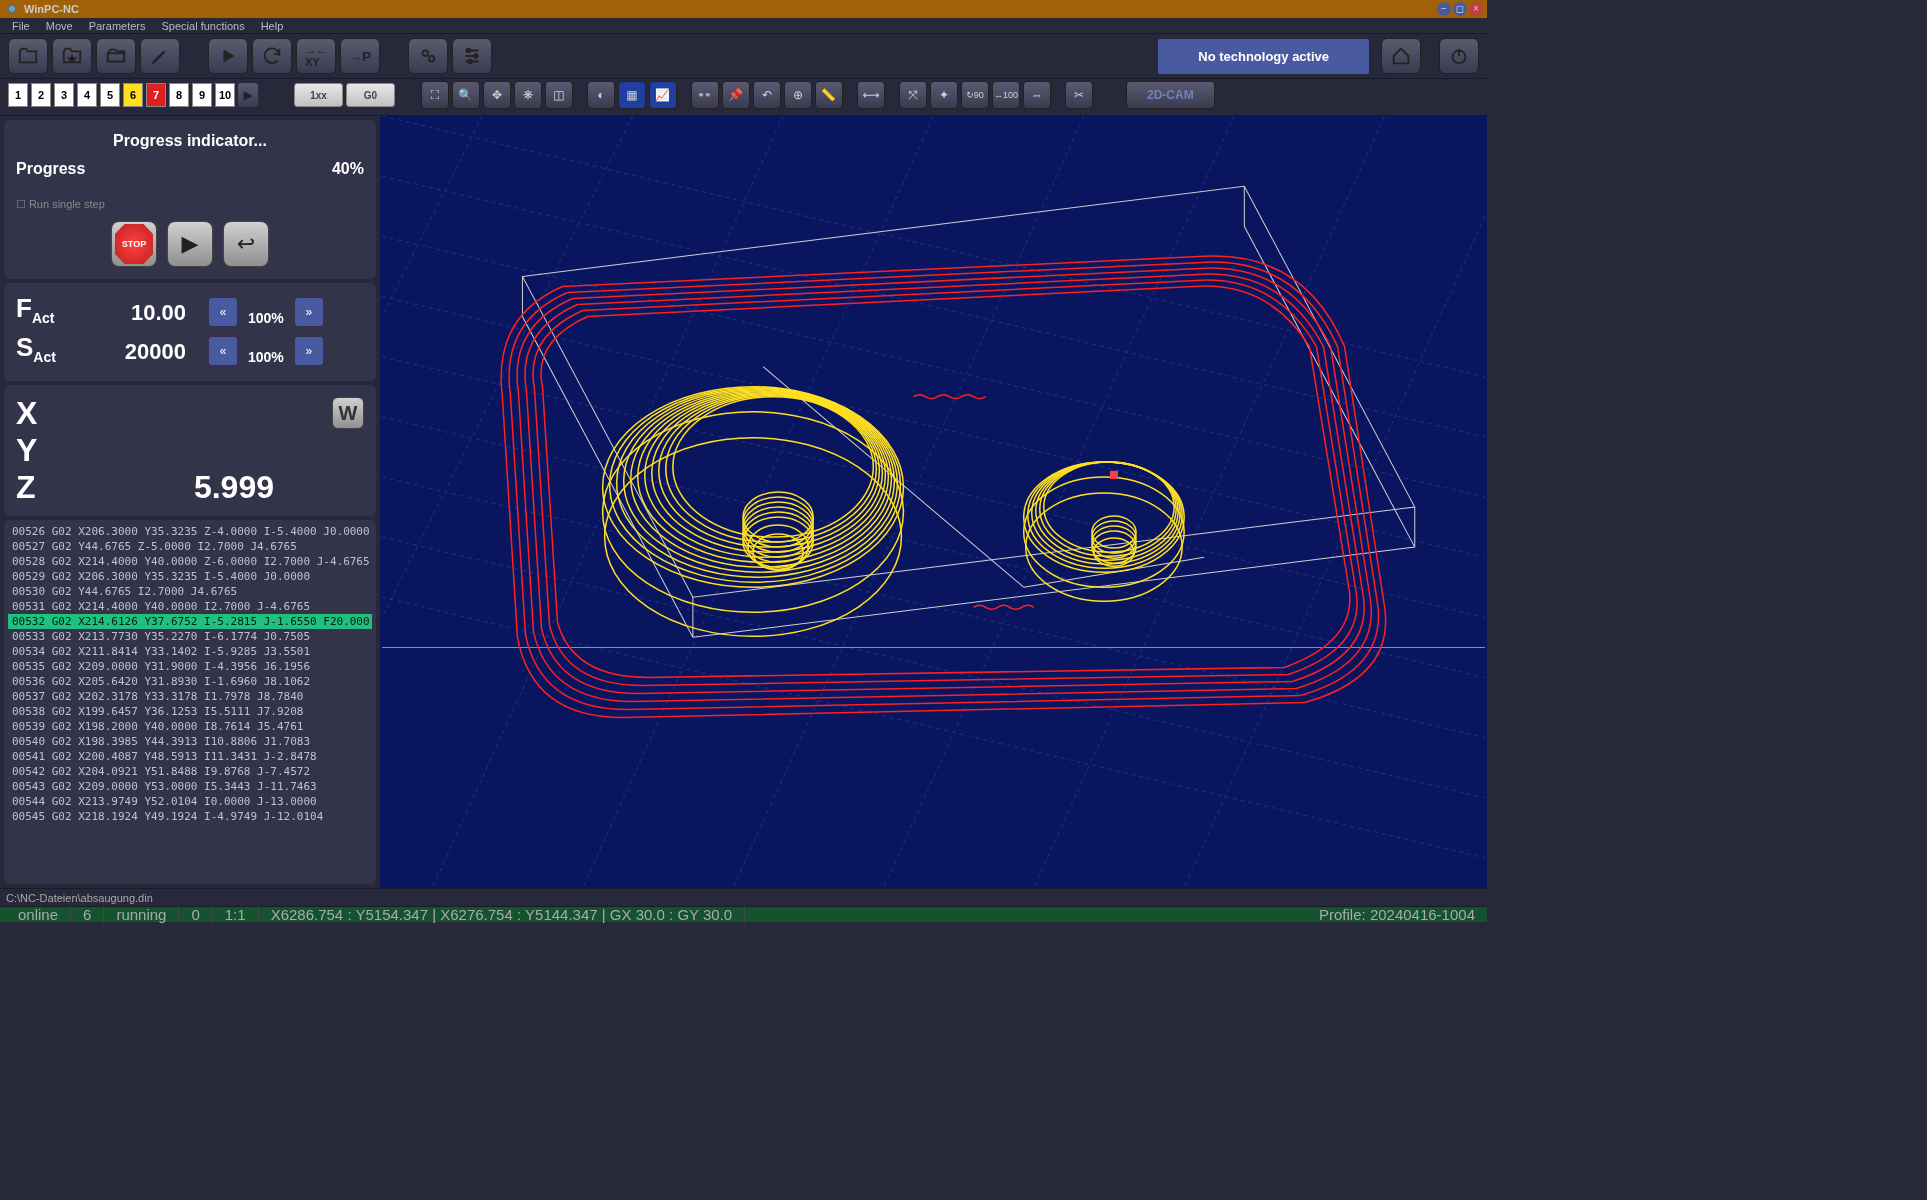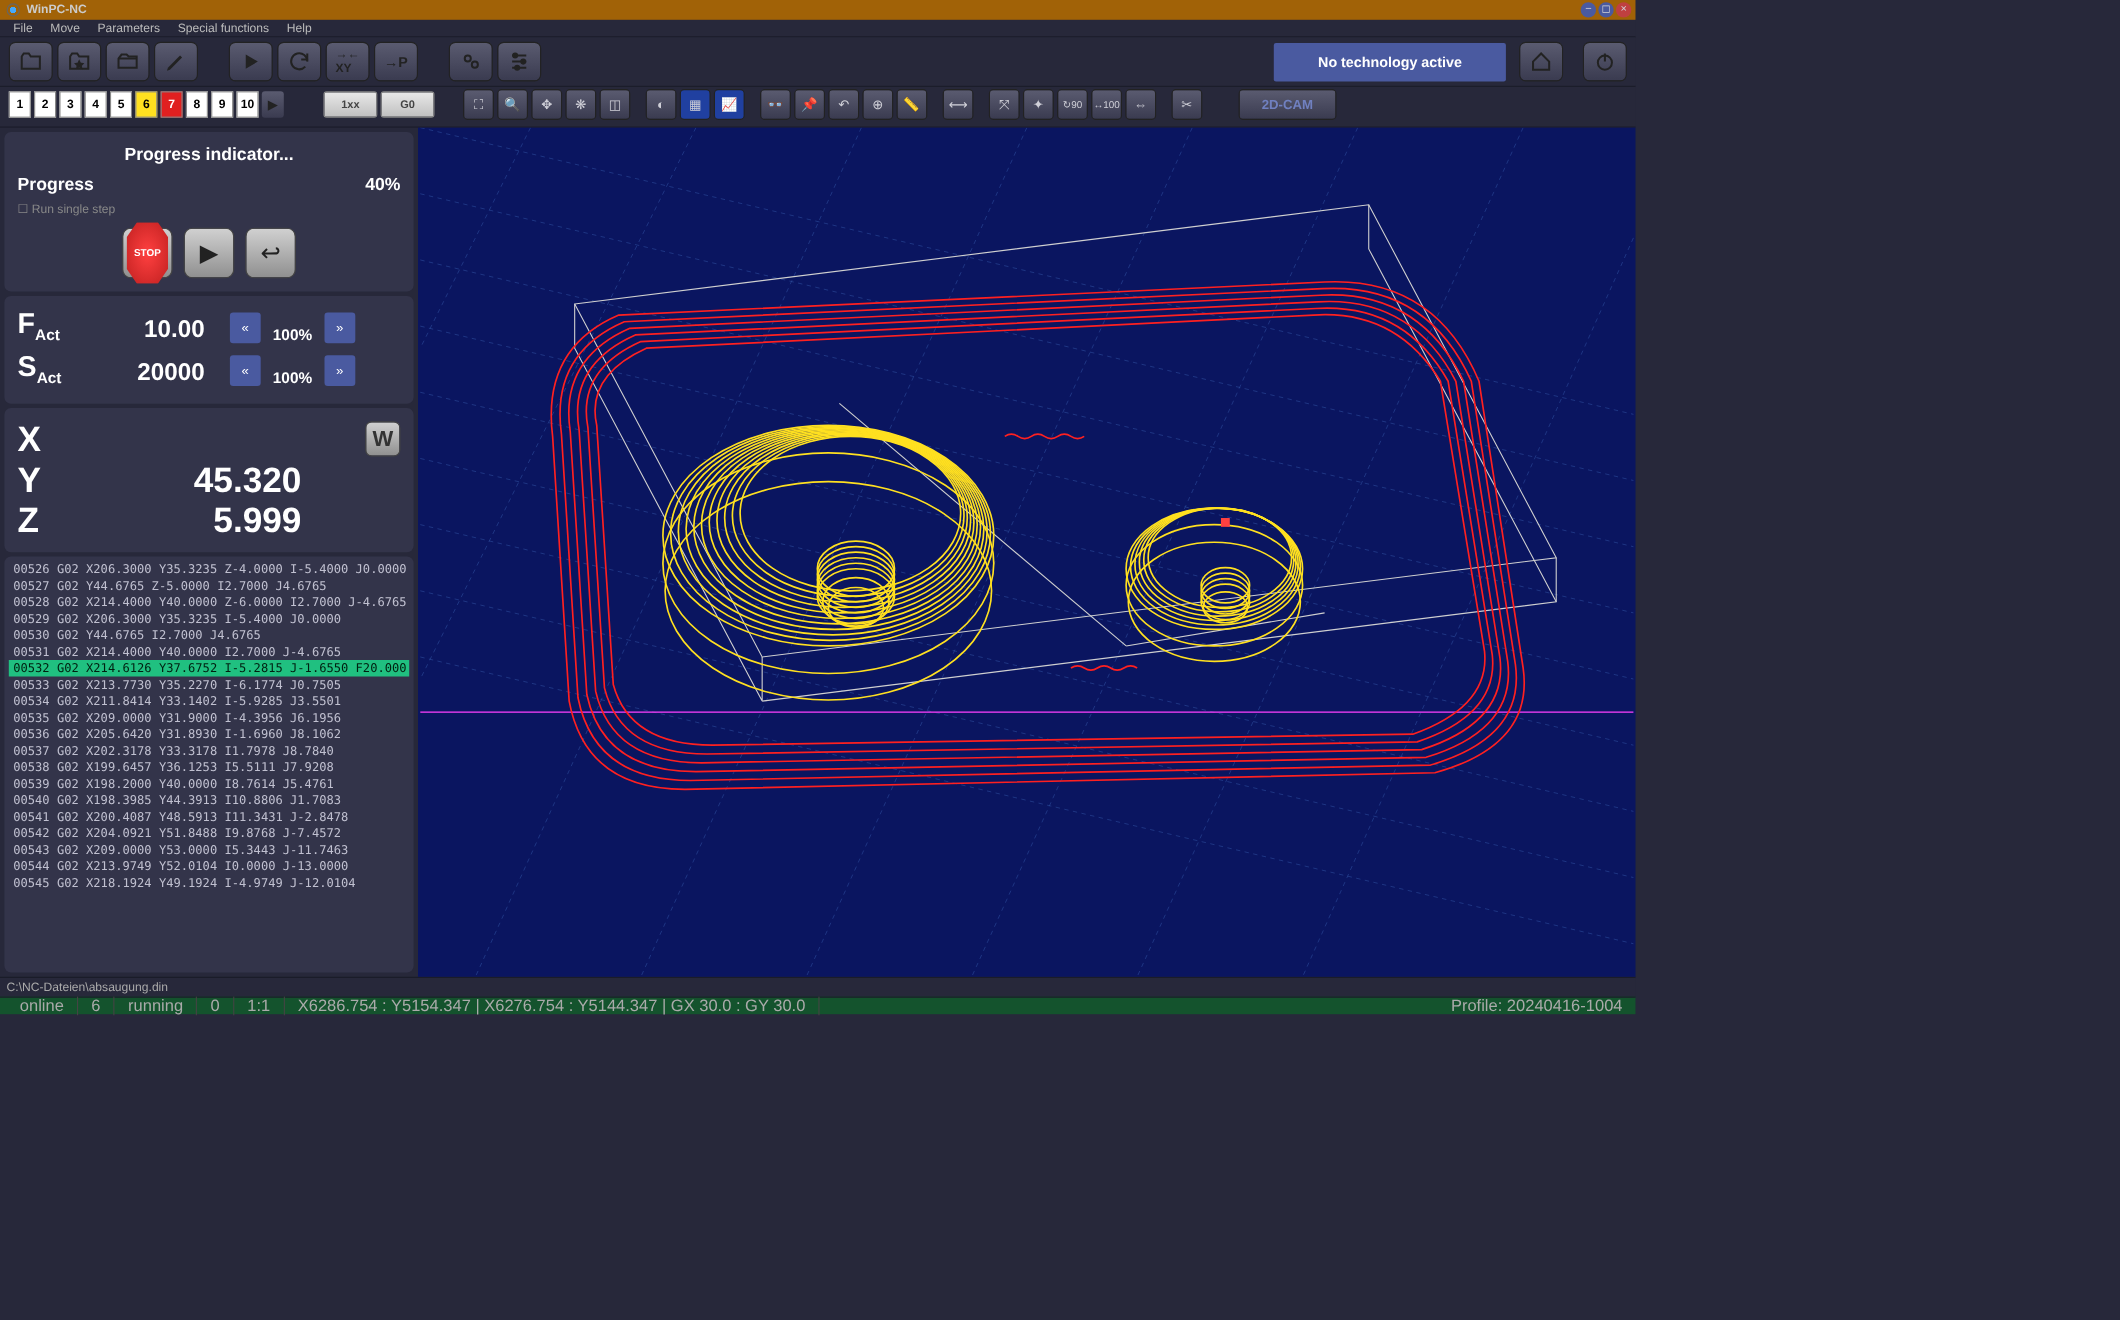--- a/index.html
+++ b/index.html
@@ -154,37 +154,37 @@
   flex-direction: column;
 }
 .progress-box {
   background: #33344a;
   margin: 4px;
   border-radius: 6px;
   padding: 12px;
   color: #fff;
 }
 .progress-box h3 { text-align: center; font-size: 16px; margin-bottom: 10px; font-weight: bold; }
-.prog-row { display: flex; justify-content: space-between; font-size: 16px; font-weight: bold; margin-bottom: 6px; }
+.prog-row { display: flex; justify-content: space-between; font-size: 16px; font-weight: bold; margin-bottom: 20px; }
 .run-step { font-size: 11px; color: #888; margin-bottom: 10px; }
 .run-step::before { content: "☐ "; }
 .btn-row { display: flex; gap: 10px; justify-content: center; margin-top: 6px; }
 .big-btn {
   width: 46px; height: 46px;
   background: linear-gradient(#d0d0d0,#909090);
   border: 1px solid #444;
   border-radius: 8px;
   display: flex; align-items: center; justify-content: center;
   cursor: pointer;
   font-size: 22px;
   color: #222;
 }
 .stop-btn {
   background: radial-gradient(#ff4040,#c02020);
-  width: 40px; height: 56px;
+  width: 40px; height: 40px;
   color: #fff;
   font-size: 9px;
   font-weight: bold;
   border-radius: 6px;
   margin: 3px;
   display: flex; align-items: center; justify-content: center;
   clip-path: polygon(25% 0, 75% 0, 100% 25%, 100% 75%, 75% 100%, 25% 100%, 0 75%, 0 25%);
 }
 .rate-box {
   background: #33344a;
@@ -447,21 +447,20 @@
       </div>
     </div>
 
     <div class="coord-box">
       <div class="w-btn">W</div>
       <div class="coord-row">
           <span class="coord-axis">X</span>
         </div>
       <div class="coord-row">
           <span class="coord-axis">Y</span>
-          <span class="coord-val">45.320</span>
         </div>
       <div class="coord-row">
           <span class="coord-axis">Z</span>
           <span class="coord-val">5.999</span>
         </div>
     </div>
 
     <div class="gcode-box" id="gcode-lines">
         <div class="gcode-line">00526  G02 X206.3000 Y35.3235 Z-4.0000 I-5.4000 J0.0000 F3.000</div>
         <div class="gcode-line">00527  G02 Y44.6765 Z-5.0000 I2.7000 J4.6765</div>

